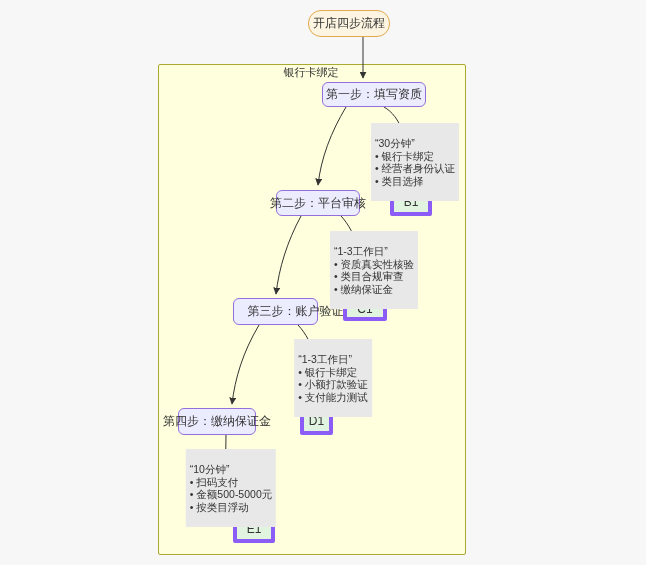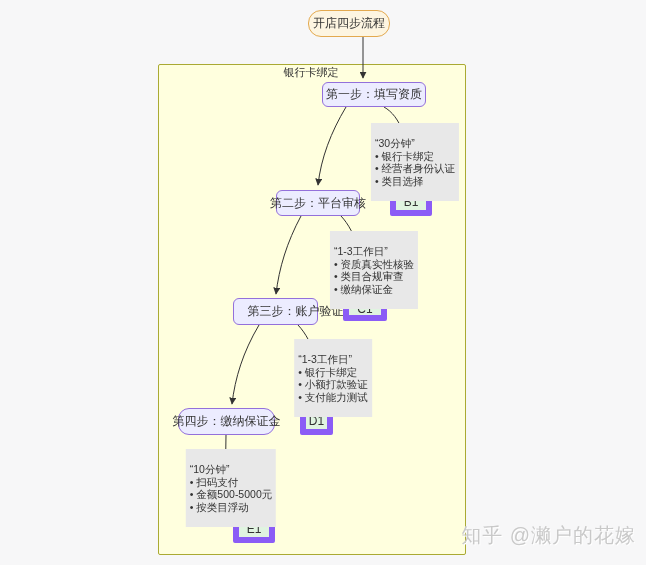--- a/index.html
+++ b/index.html
@@ -24,26 +24,26 @@
     font-size:12px;color:#333;z-index:2;white-space:nowrap;box-sizing:border-box;
   }
   .node-title{
     left:308px;top:10px;width:82px;height:27px;
     background:#fdf5e1;border:1px solid #e3a94f;border-radius:13px;
   }
   .node-step{
     background:#ececff;border:1px solid #9370db;border-radius:6px;
   }
   .node-result{
-    background:#e0f4e0;border:6px solid #8b5cf6;border-radius:2px;
+    background:#e0f4e0;border:4px solid #8b5cf6;border-radius:2px;
   }
   .s1{left:322px;top:82px;width:104px;height:25px;}
   .s2{left:276px;top:190px;width:84px;height:26px;font-family:Liberation Mono, monospace;}
   .s3{left:233px;top:298px;width:85px;height:27px;padding-left:40px;}
-  .s4{left:178px;top:408px;width:97px;height:27px;border-radius:11px;}
+  .s4{left:178px;top:408px;width:78px;height:27px;}
   .b1{left:390px;top:188px;width:42px;height:28px;}
   .c1{left:343px;top:297px;width:44px;height:24px;}
   .d1{left:300px;top:407px;width:33px;height:28px;}
   .e1{left:203px;top:515px;width:42px;height:28px;margin-left:30px;}
   .edge-label{
     position:absolute;transform:translateX(-50%);
     background:#e8e8e8;color:#333;font-size:10.5px;line-height:12.5px;
     text-align:left;padding:14px 4px;z-index:2;white-space:nowrap;
   }
   .l1{left:415px;top:123px;}
@@ -116,15 +116,14 @@
     <div>• 支付能力测试</div>
   </div>
 
   <div class="edge-label l4">
     <div>“10分钟”</div>
     <div>• 扫码支付</div>
     <div>• 金额500-5000元</div>
     <div>• 按类目浮动</div>
   </div>
 
-  <div class="watermark">知乎 @濑户的花嫁</div>
 
 </div>
 
 </body></html>

